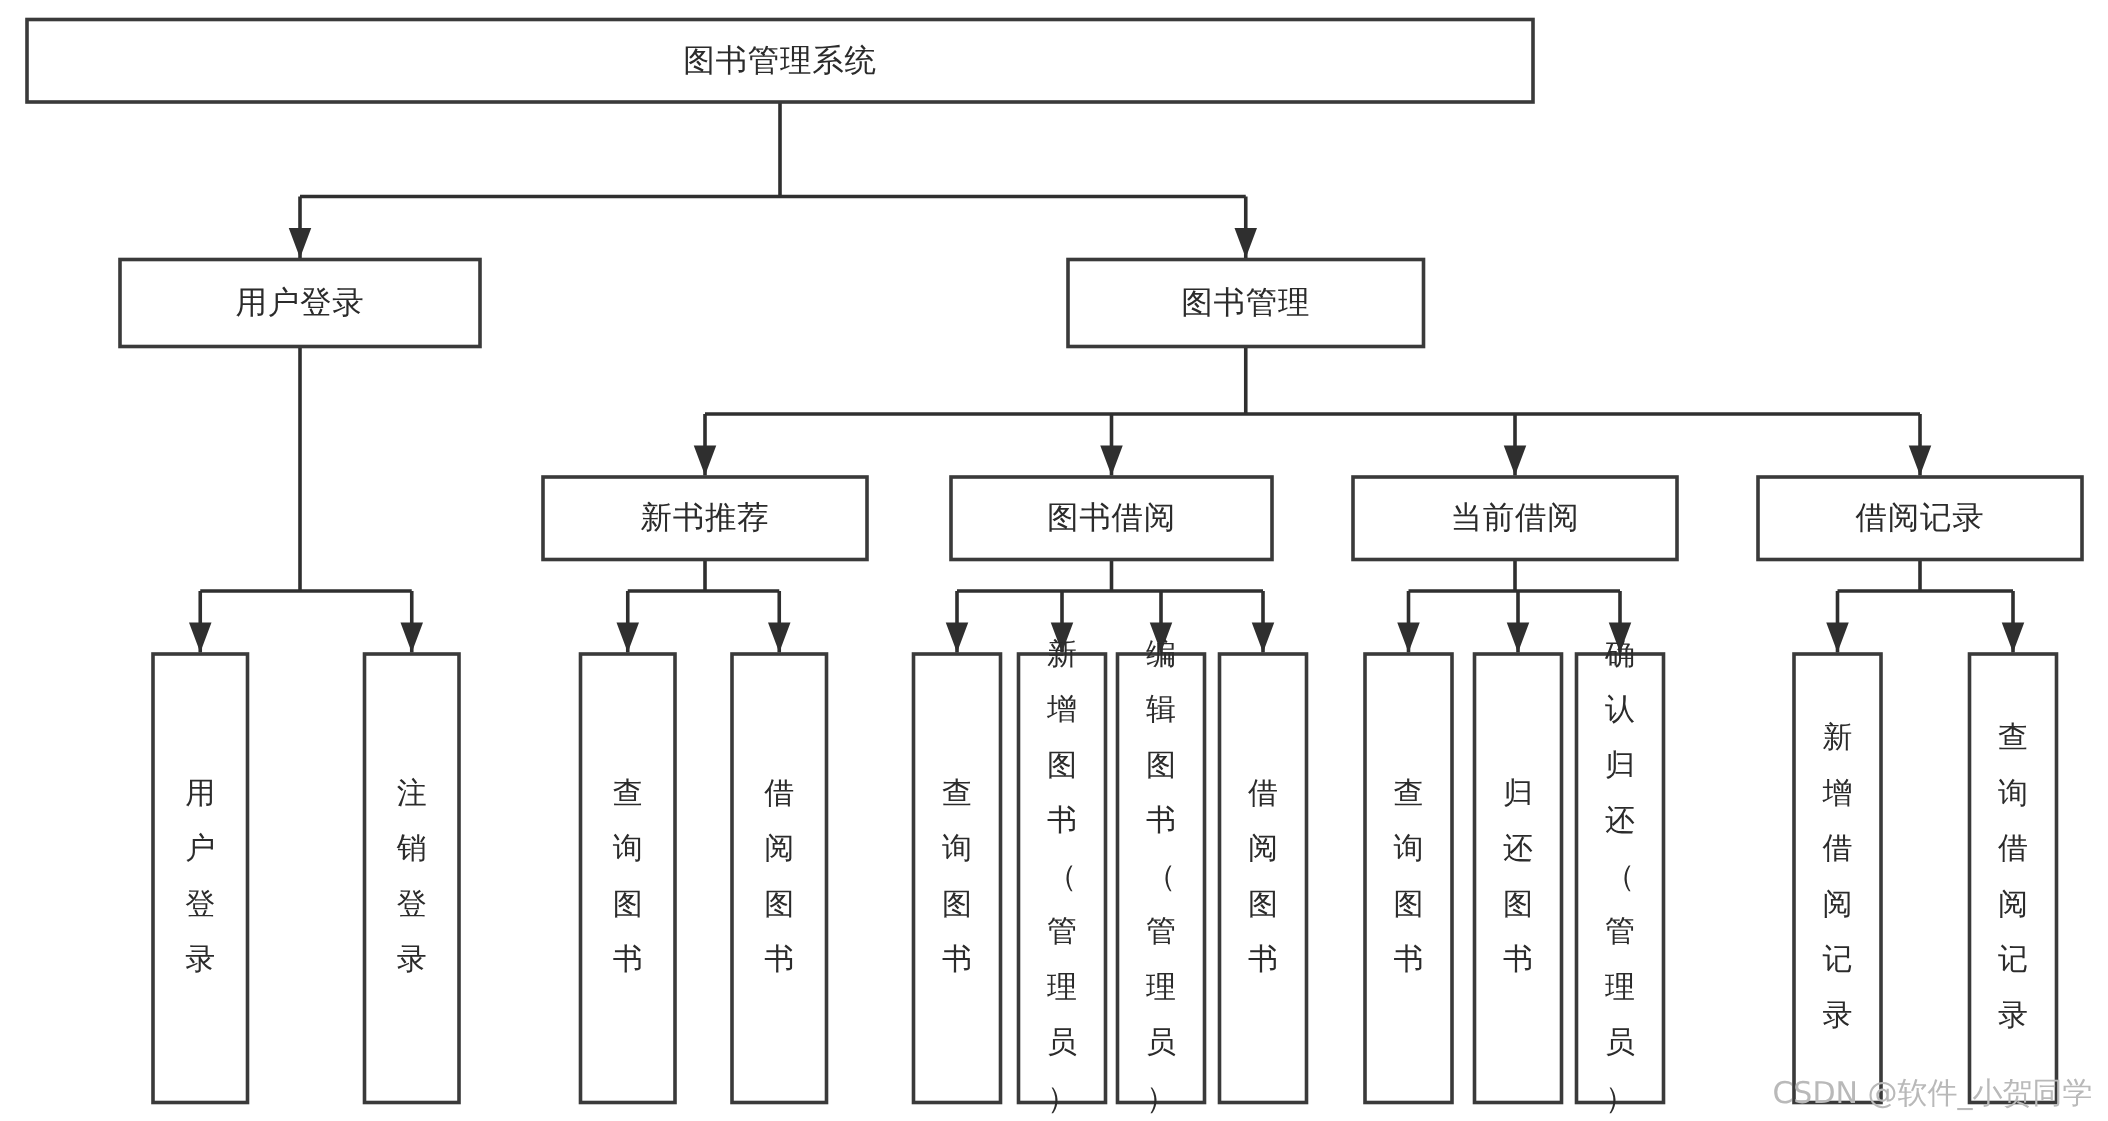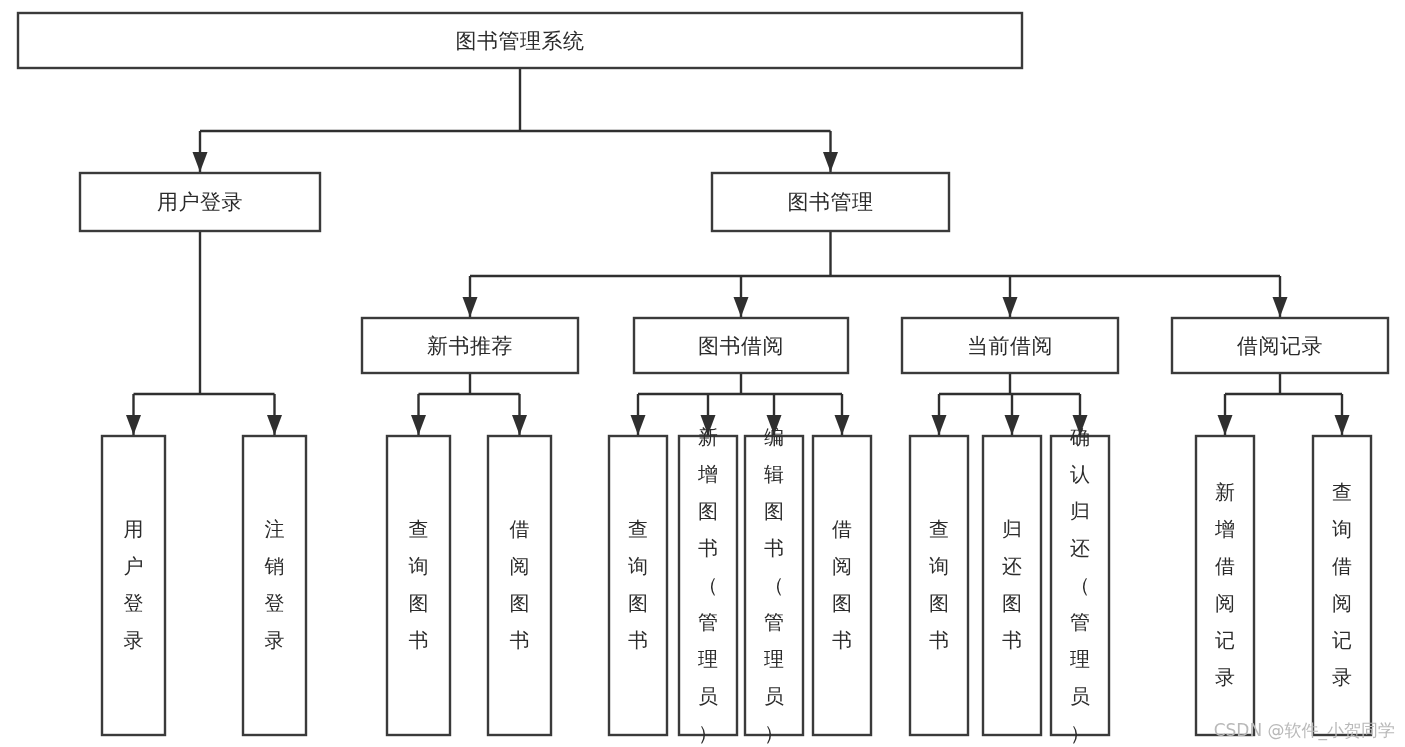--- a/index.html
+++ b/index.html
@@ -53,21 +53,21 @@
   }
   .arrow-head {
     fill: #2f2f2f;
     stroke: none;
   }
   .watermark {
     position: absolute;
     right: 10px;
     bottom: 5px;
     font-family: "DejaVu Sans", "Liberation Sans", sans-serif;
-    font-size: 17px;
+    font-size: 20px;
     color: #b9b9b9;
     white-space: nowrap;
     user-select: none;
   }
 </style>
 </head>
 <body>
 
 <div id="diagram-root">
   <svg class="diagram-canvas" viewBox="0 0 1405 747">

